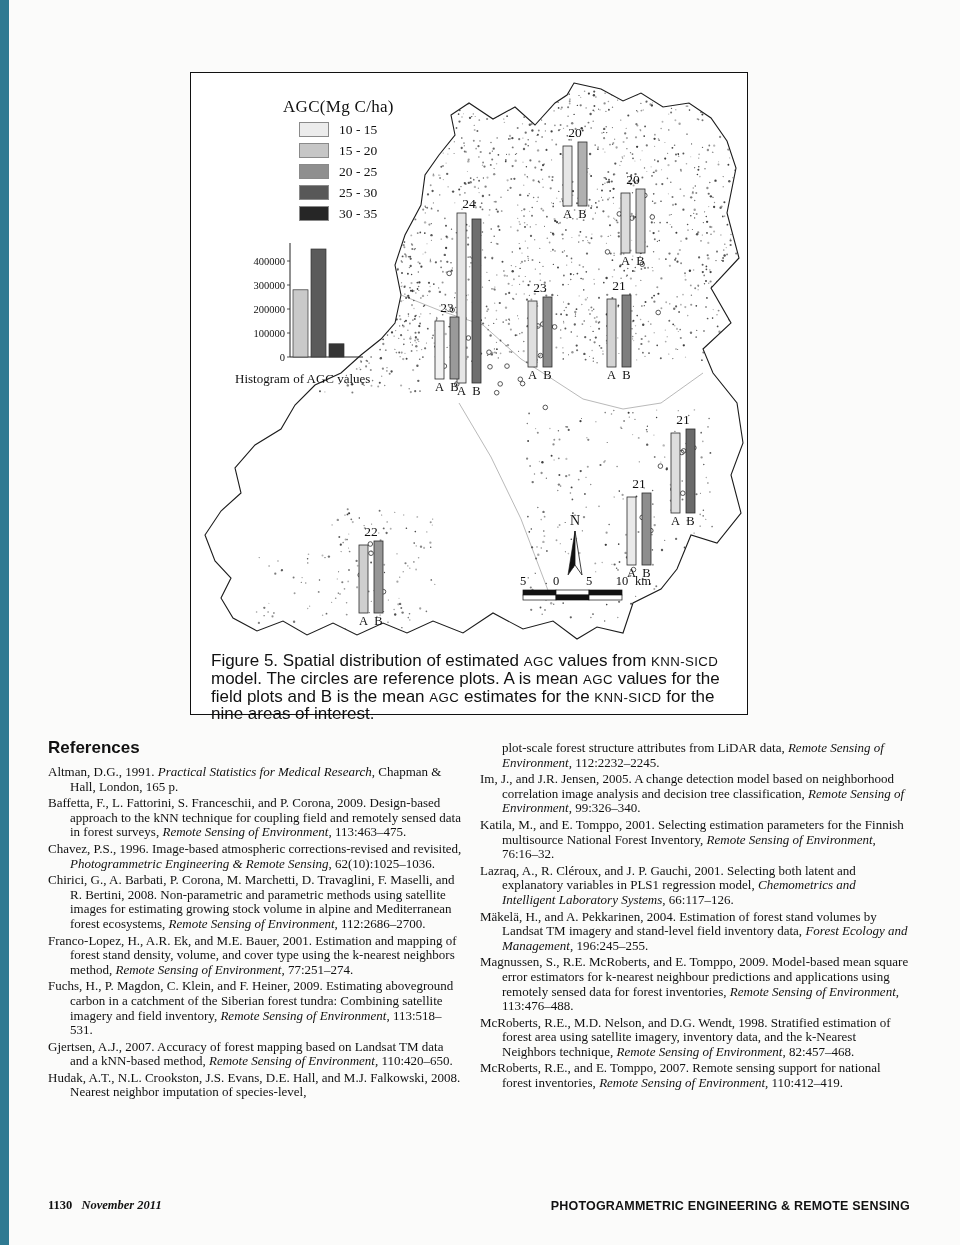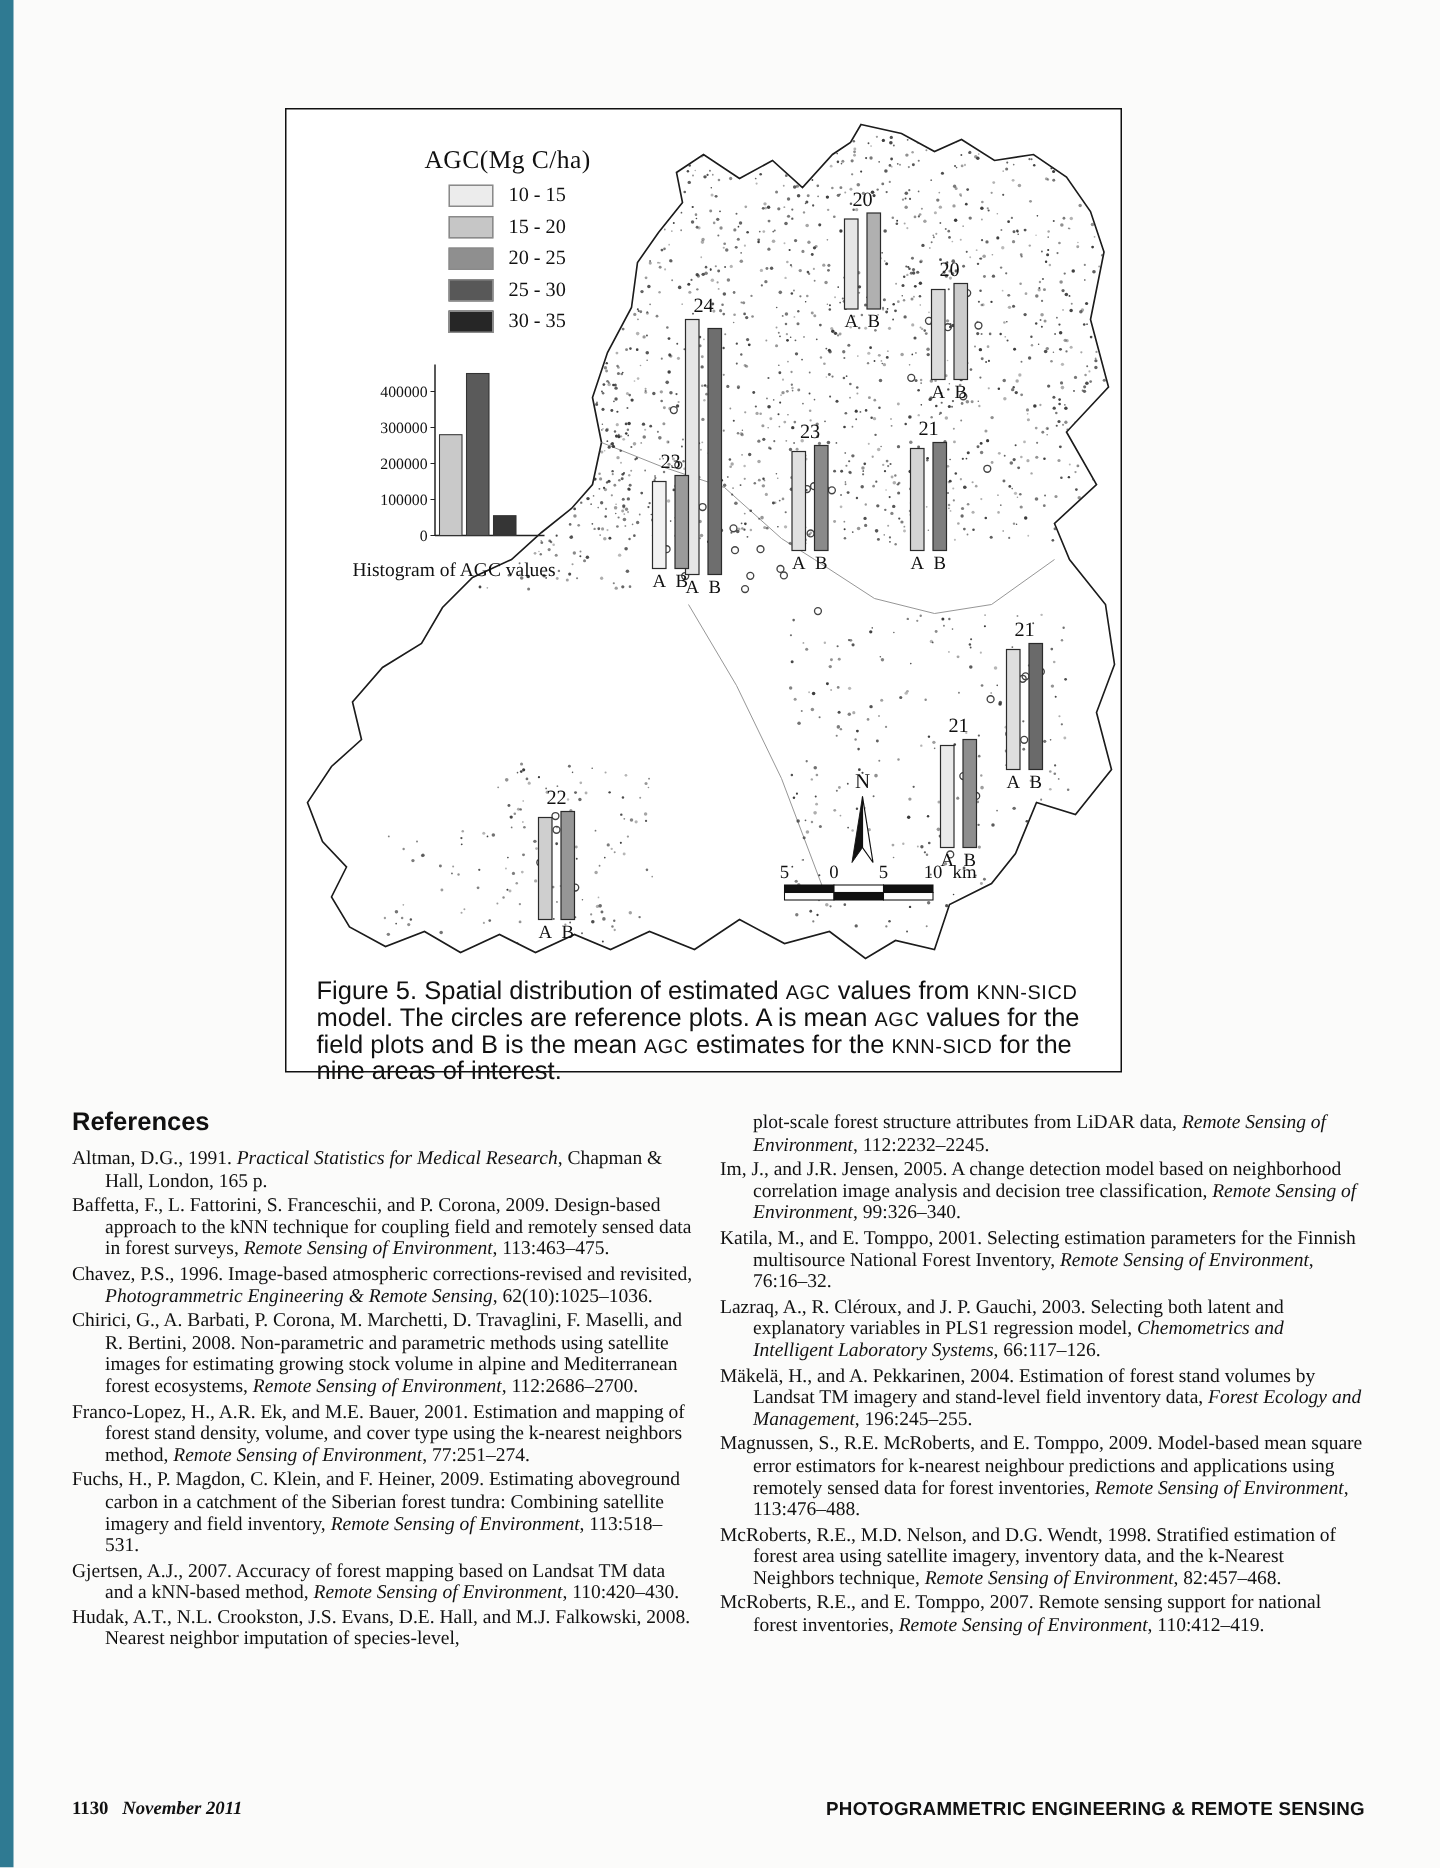--- a/index.html
+++ b/index.html
@@ -13,21 +13,21 @@
   .figure-box{position:absolute;left:190px;top:72px;width:556px;height:641px;
     border:1.6px solid #111;background:#fff;margin:0;}
   .map-wrap{position:absolute;left:0;top:0;width:556px;height:576px;}
   #map-svg{display:block;}
   #map-svg text,#hist-svg text{font-family:"Liberation Serif", serif;}
   .region{fill:#ffffff;stroke:#1c1c1c;stroke-width:1.1;}
   .iline{fill:none;stroke:#8a8a8a;stroke-width:0.6;}
 
   .legend{position:absolute;left:78px;top:24px;}
   .legend-title{font-size:17px;letter-spacing:.3px;margin-left:14px;}
-  .legend-row{display:flex;align-items:center;margin:5px 0 0 30px;}
+  .legend-row{display:flex;margin:5px 0 0 30px;}
   .legend-swatch{width:30px;height:15px;border:0.8px solid #8a8a8a;box-sizing:border-box;}
   .legend-label{font-size:13.5px;margin-left:10px;}
 
   .histogram{position:absolute;left:44px;top:166px;width:214px;}
   .hist-title{font-size:13px;text-align:left;margin-top:2px;width:214px;}
 
   .caption{position:absolute;left:20px;top:580px;width:518px;
     font-family:"Liberation Sans", sans-serif;font-size:17px;line-height:16.8px;}
   .caption .sc{font-size:0.78em;letter-spacing:.4px;}
 
@@ -2391,28 +2391,28 @@
   </figure>
 
   <h2 class="refs-heading">References</h2>
   <div class="col col-left">
       <p class="ref"><span>Altman, D.G., 1991. </span><em>Practical Statistics for Medical Research</em><span>, Chapman &amp; Hall, London, 165 p.</span></p>
       <p class="ref"><span>Baffetta, F., L. Fattorini, S. Franceschii, and P. Corona, 2009. Design-based approach to the kNN technique for coupling field and remotely sensed data in forest surveys, </span><em>Remote Sensing of Environment</em><span>, 113:463–475.</span></p>
       <p class="ref"><span>Chavez, P.S., 1996. Image-based atmospheric corrections-revised and revisited, </span><em>Photogrammetric Engineering &amp; Remote Sensing</em><span>, 62(10):1025–1036.</span></p>
       <p class="ref"><span>Chirici, G., A. Barbati, P. Corona, M. Marchetti, D. Travaglini, F. Maselli, and R. Bertini, 2008. Non-parametric and parametric methods using satellite images for estimating growing stock volume in alpine and Mediterranean forest ecosystems, </span><em>Remote Sensing of Environment</em><span>, 112:2686–2700.</span></p>
       <p class="ref"><span>Franco-Lopez, H., A.R. Ek, and M.E. Bauer, 2001. Estimation and mapping of forest stand density, volume, and cover type using the k-nearest neighbors method, </span><em>Remote Sensing of Environment</em><span>, 77:251–274.</span></p>
       <p class="ref"><span>Fuchs, H., P. Magdon, C. Klein, and F. Heiner, 2009. Estimating aboveground carbon in a catchment of the Siberian forest tundra: Combining satellite imagery and field inventory, </span><em>Remote Sensing of Environment</em><span>, 113:518–531.</span></p>
-      <p class="ref"><span>Gjertsen, A.J., 2007. Accuracy of forest mapping based on Landsat TM data and a kNN-based method, </span><em>Remote Sensing of Environment</em><span>, 110:420–430.</span></p>
+      <p class="ref"><span>Gjertsen, A.J., 2007. Accuracy of forest mapping based on Landsat TM data and a kNN-based method, </span><em>Remote Sensing of Environment</em><span>, 110:420–650.</span></p>
       <p class="ref"><span>Hudak, A.T., N.L. Crookston, J.S. Evans, D.E. Hall, and M.J. Falkowski, 2008. Nearest neighbor imputation of species-level,</span></p>
     </div>
   <div class="col col-right">
       <p class="ref cont"><span>plot-scale forest structure attributes from LiDAR data, </span><em>Remote Sensing of Environment</em><span>, 112:2232–2245.</span></p>
       <p class="ref"><span>Im, J., and J.R. Jensen, 2005. A change detection model based on neighborhood correlation image analysis and decision tree classification, </span><em>Remote Sensing of Environment</em><span>, 99:326–340.</span></p>
       <p class="ref"><span>Katila, M., and E. Tomppo, 2001. Selecting estimation parameters for the Finnish multisource National Forest Inventory, </span><em>Remote Sensing of Environment</em><span>, 76:16–32.</span></p>
-      <p class="ref"><span>Lazraq, A., R. Cléroux, and J. P. Gauchi, 2003. Selecting both latent and explanatory variables in PLS1 regression model, </span><em>Chemometrics and Intelligent Laboratory Systems</em><span>, 66:117–126.</span></p>
+      <p class="ref"><span>Lazraq, A., R. Cléroux, and J. P. Gauchi, 2001. Selecting both latent and explanatory variables in PLS1 regression model, </span><em>Chemometrics and Intelligent Laboratory Systems</em><span>, 66:117–126.</span></p>
       <p class="ref"><span>Mäkelä, H., and A. Pekkarinen, 2004. Estimation of forest stand volumes by Landsat TM imagery and stand-level field inventory data, </span><em>Forest Ecology and Management</em><span>, 196:245–255.</span></p>
       <p class="ref"><span>Magnussen, S., R.E. McRoberts, and E. Tomppo, 2009. Model-based mean square error estimators for k-nearest neighbour predictions and applications using remotely sensed data for forest inventories, </span><em>Remote Sensing of Environment</em><span>, 113:476–488.</span></p>
       <p class="ref"><span>McRoberts, R.E., M.D. Nelson, and D.G. Wendt, 1998. Stratified estimation of forest area using satellite imagery, inventory data, and the k-Nearest Neighbors technique, </span><em>Remote Sensing of Environment</em><span>, 82:457–468.</span></p>
       <p class="ref"><span>McRoberts, R.E., and E. Tomppo, 2007. Remote sensing support for national forest inventories, </span><em>Remote Sensing of Environment</em><span>, 110:412–419.</span></p>
     </div>
 
   <div class="footer-left">
     <span class="page-num">1130</span>
     <span class="issue-date">November 2011</span>
   </div>

